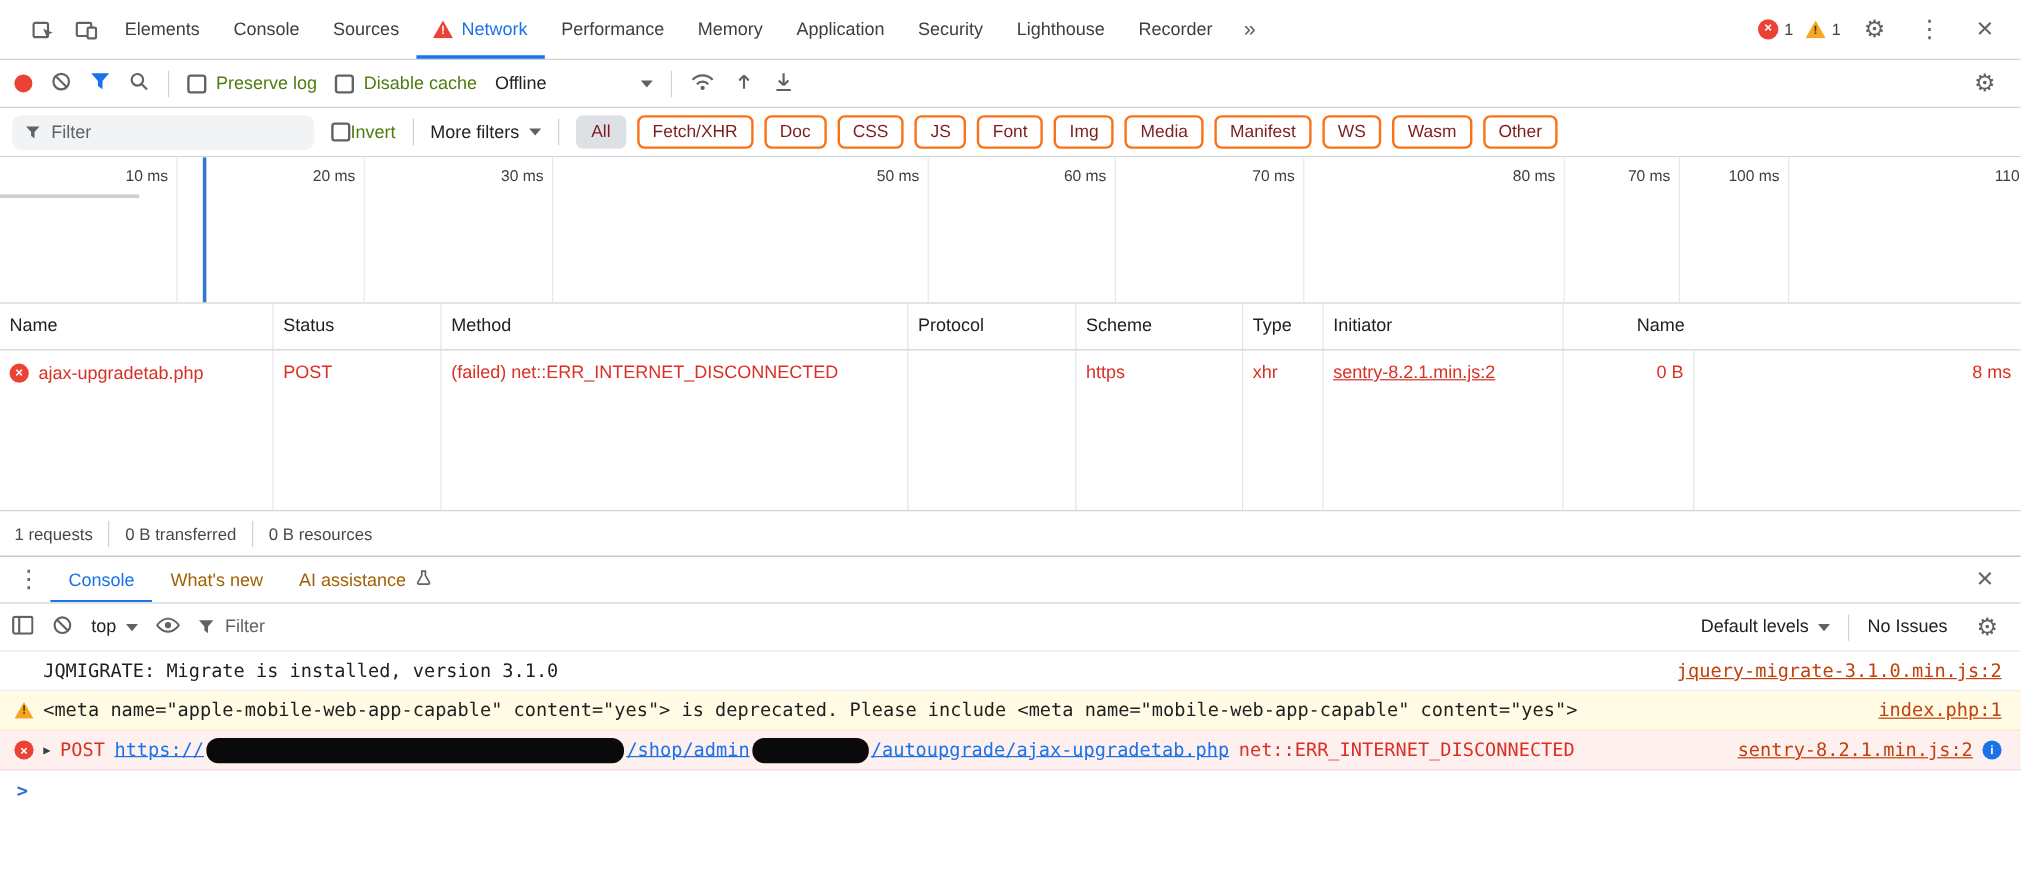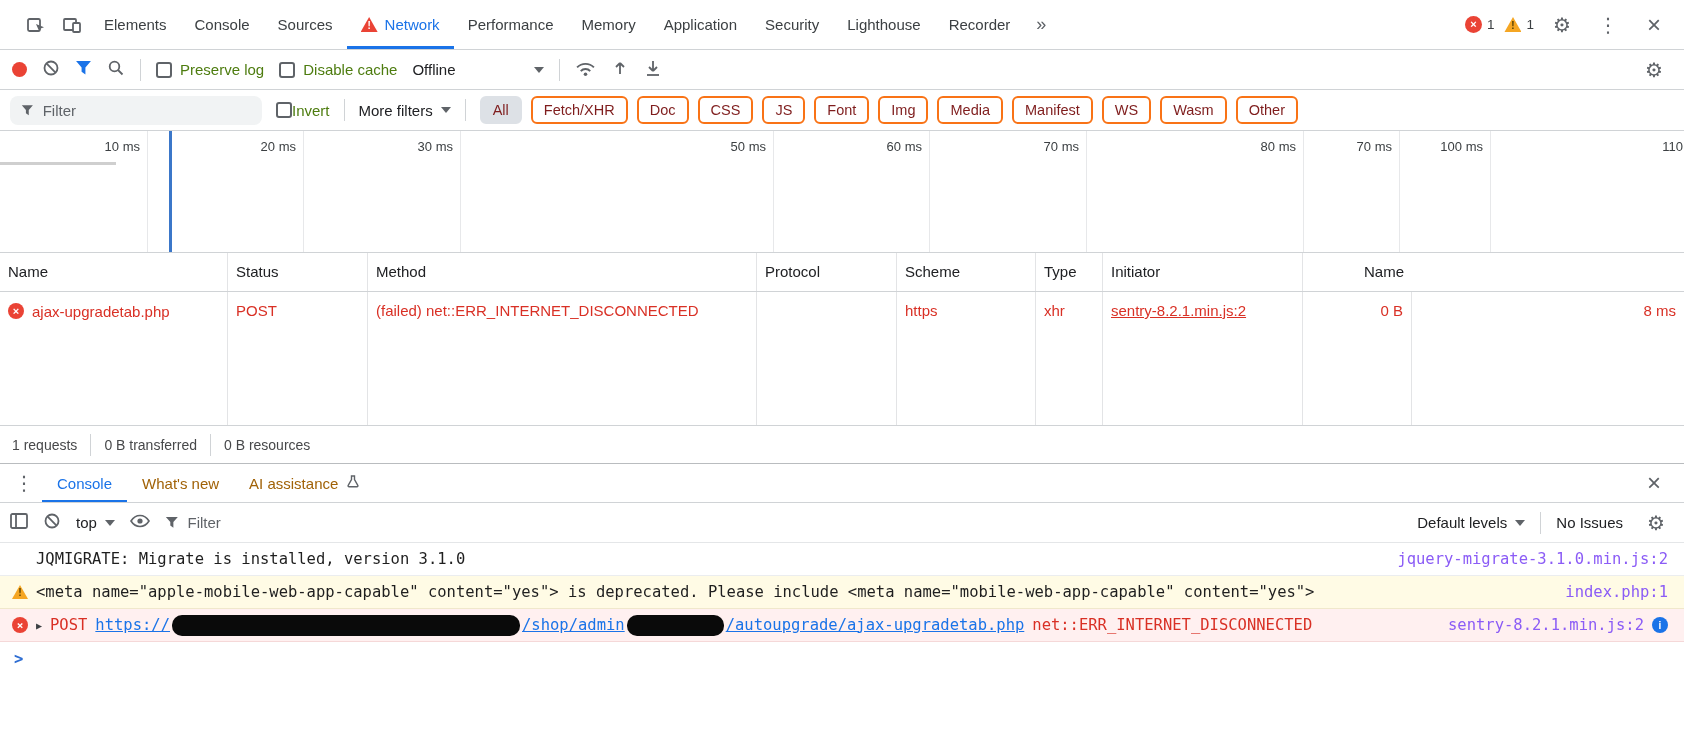--- a/index.html
+++ b/index.html
@@ -82,21 +82,21 @@
   .plain-filter { display:flex; align-items:center; gap:9px; flex:1 1 auto; max-width:980px; }
   .label-btn { color:#202124; white-space:nowrap; }
 
   
   .console { font-family:"DejaVu Sans Mono", monospace; font-size:15.5px; color:#1f1f1f; }
   .msg { min-height:33px; display:flex; align-items:center; gap:8px; padding:0 16px 0 12px; border-bottom:1px solid #ebedef; }
   .msg.plain { padding-left:36px; }
   .msg.warn { background:#fffbe5; border-bottom:1px solid #f0e8cb; }
   .msg.err  { background:#fff0f0; border-bottom:1px solid #f5d8d8; }
   .src-group { margin-left:auto; display:flex; align-items:center; gap:8px; padding-left:16px; }
-  a.src { color:#8b5cf6; white-space:nowrap; cursor:pointer; }
+  a.src { color:#c2410c; text-decoration:underline; white-space:nowrap; cursor:pointer; }
   .expand { font-size:10px; color:#3c4043; }
   .red { color:#d93025; white-space:nowrap; }
   .url { color:#1a73e8; text-decoration:underline; white-space:nowrap; }
   .redact { display:inline-block; background:#0a0a0a; height:21px; border-radius:10px; vertical-align:middle; margin:0 2px; }
   .redact.w1 { width:348px; }
   .redact.w2 { width:97px; }
   .info-dot { width:16px; height:16px; border-radius:50%; background:#1a73e8; color:#fff;
               display:inline-flex; align-items:center; justify-content:center; font-size:10px; font-weight:bold;
               font-family:"Liberation Sans",sans-serif; flex:0 0 auto; }
   .prompt { height:33px; display:flex; align-items:center; padding-left:14px; }

